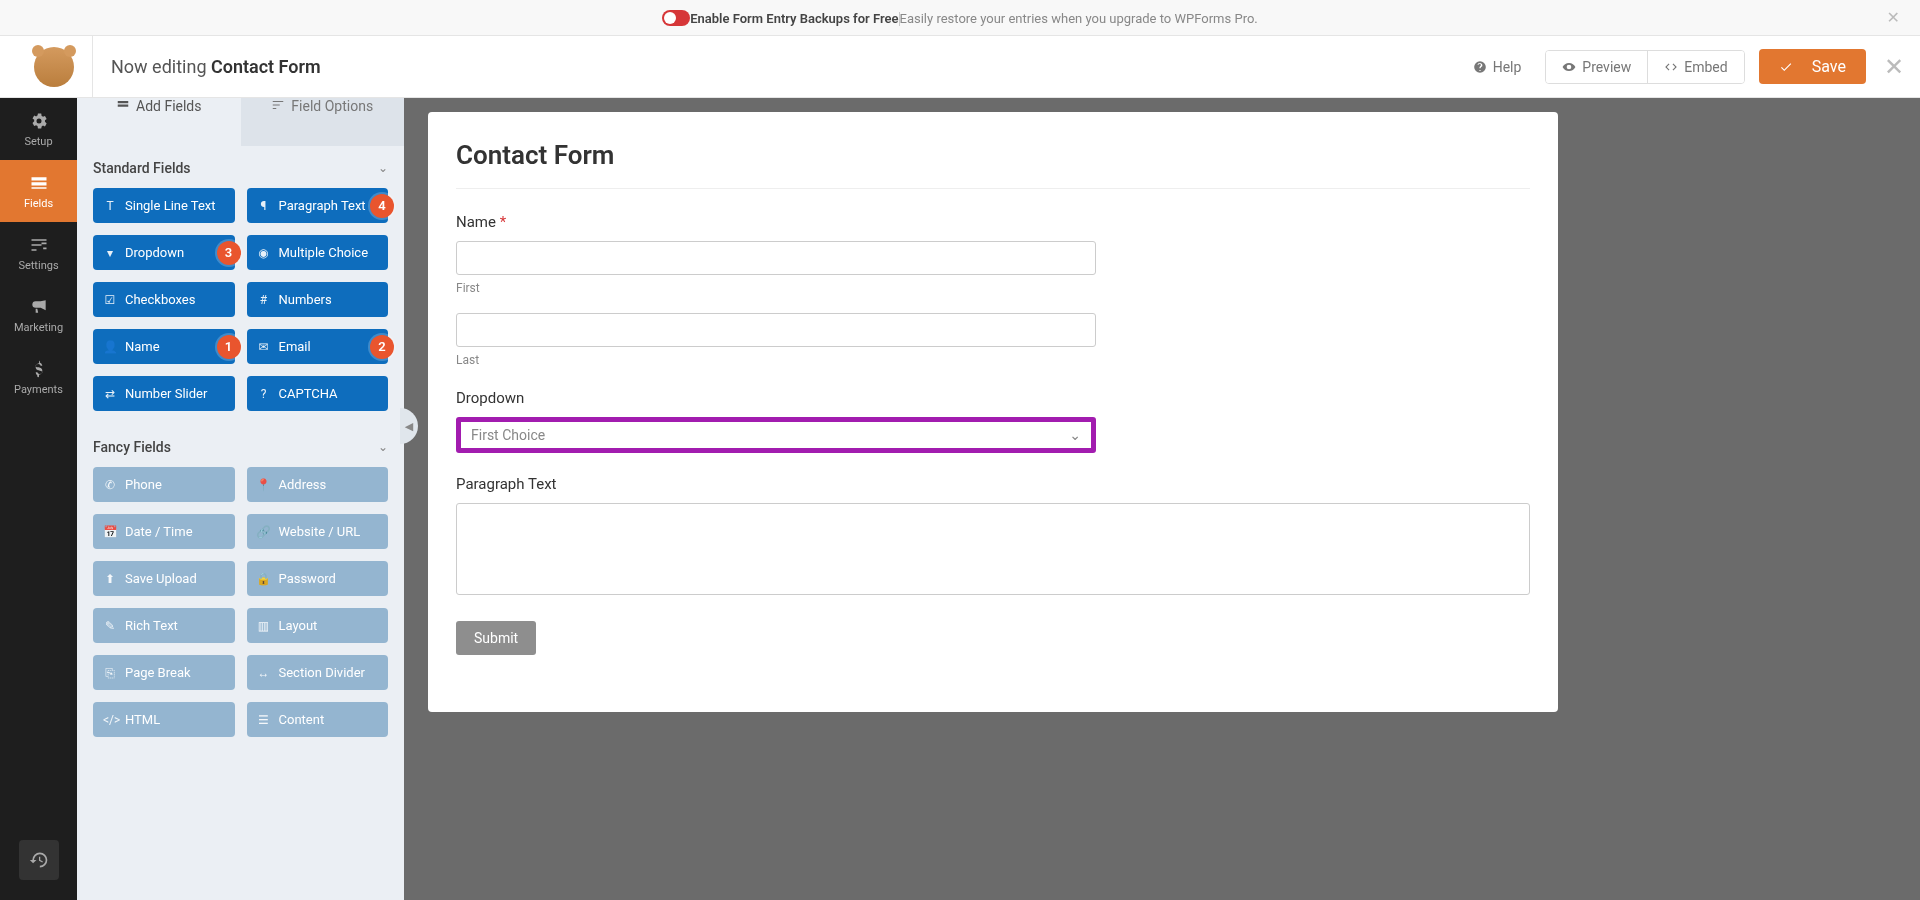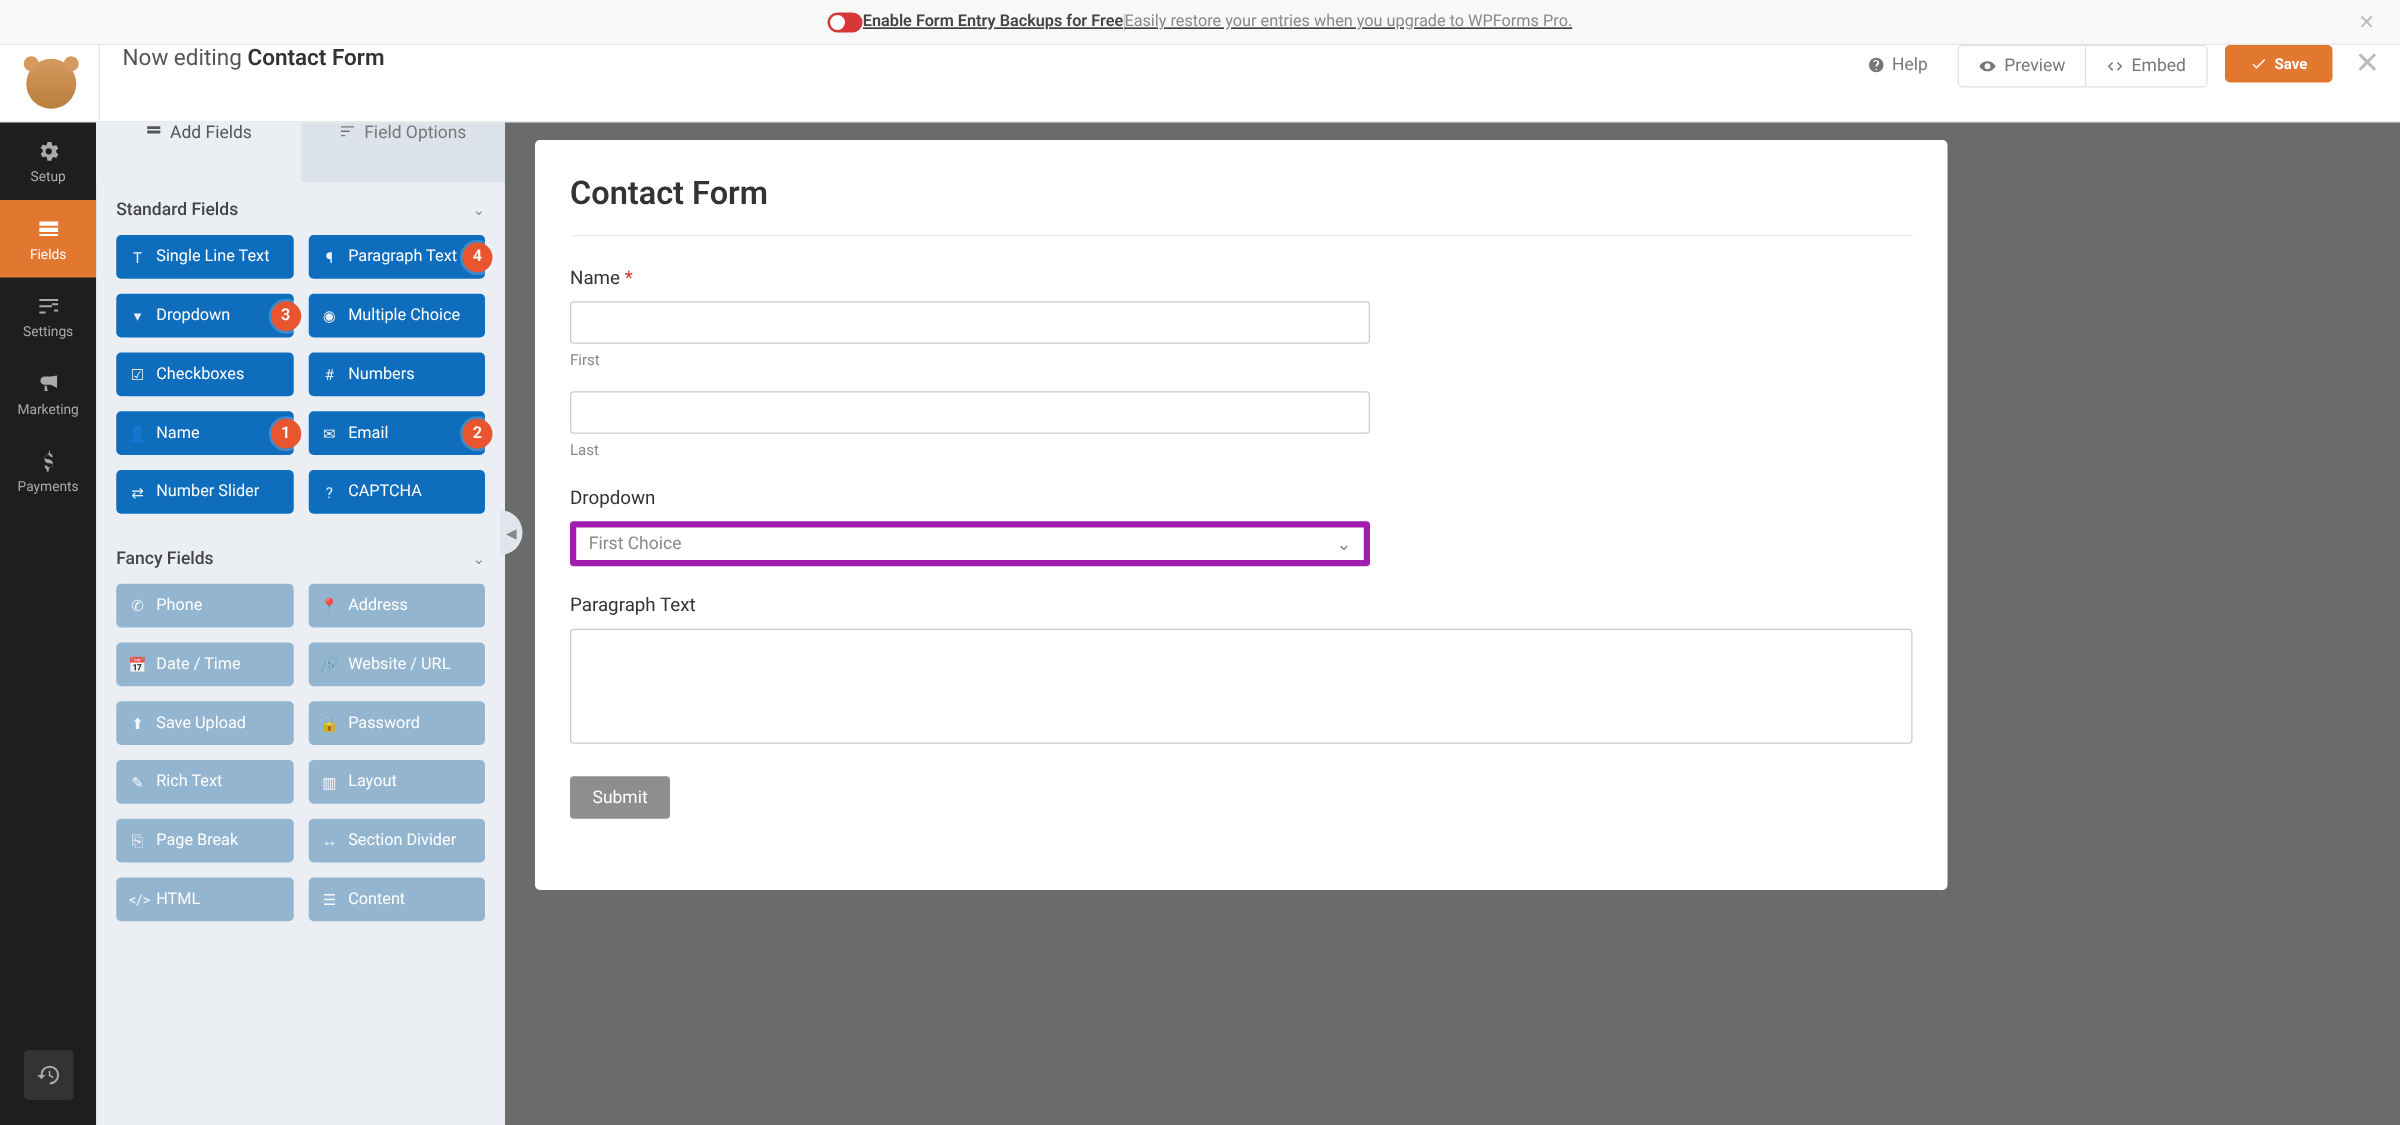--- a/index.html
+++ b/index.html
@@ -1,39 +1,39 @@
 <!DOCTYPE html>
 <html><head>
 <meta charset="utf-8">
 <style>
 * { box-sizing: border-box; margin: 0; padding: 0; font-family: -apple-system, BlinkMacSystemFont, "Segoe UI", Roboto, Helvetica, Arial, sans-serif; }
 body { background: #f0f0f0; width: 1920px; height: 900px; overflow: hidden; }
 
 .topbar { background: #f8f8f8; height: 36px; display: flex; align-items: center; justify-content: center; position: relative; border-bottom: 1px solid #e5e5e5; }
-.topbar-inner { display: flex; align-items: center; gap: 0; text-decoration: underline; }
+.topbar-inner { display: flex; align-items: flex-end; gap: 0; }
 .toggle { width: 28px; height: 16px; border-radius: 8px; background: #d63638; position: relative; cursor: pointer; }
 .toggle::after { content:""; width:12px; height:12px; background:#fff; border-radius:50%; position:absolute; top:2px; left:2px; }
 .tb-bold { color:#444; font-weight:600; font-size:13px; }
 .tb-sep { width:1px; height:14px; background:#ccc; }
 .tb-light { color:#888; font-size:13px; }
 .tb-close { position:absolute; right:20px; color:#bbb; font-size:16px; cursor:pointer; }
 
-.header { background:#fff; height:62px; display:flex; align-items:flex-start; padding:0 16px 0 3px; border-bottom:1px solid #e5e5e5; }
+.header { background:#fff; height:62px; display:flex; align-items:center; padding:0 16px 0 16px; border-bottom:1px solid #e5e5e5; }
 .logo { width:77px; height:62px; display:flex; align-items:center; justify-content:center; border-right:1px solid #e5e5e5; }
 .bear { width:40px; height:40px; border-radius:50%; background:linear-gradient(#d49a5e,#ba7e3d); position:relative; }
 .bear::before, .bear::after { content:""; position:absolute; width:12px; height:12px; border-radius:50%; background:#d49a5e; top:-2px; }
 .bear::before { left:-2px; } .bear::after { right:-2px; }
 .edit-title { margin-left:18px; font-size:18px; color:#555; }
 .edit-title b { color:#333; font-weight:600; }
 .header-spacer { flex:1; }
 .hdr-link { display:flex; align-items:center; gap:6px; color:#777; font-size:14px; padding:8px 14px; cursor:pointer; }
 .hdr-btn-group { display:flex; border:1px solid #ddd; border-radius:4px; overflow:hidden; margin-left:10px; }
 .hdr-btn { display:flex; align-items:center; gap:6px; color:#777; font-size:14px; padding:8px 16px; background:#fff; cursor:pointer; }
 .hdr-btn + .hdr-btn { border-left:1px solid #ddd; }
-.save-btn { display:flex; align-items:center; gap:6px; background:#e27730; color:#fff; font-size:12px; padding:8px 20px; border-radius:4px; margin-left:14px; cursor:pointer; font-weight:700; }
+.save-btn { display:flex; align-items:center; gap:19px; background:#e27730; color:#fff; font-size:16px; padding:8px 20px; border-radius:4px; margin-left:14px; cursor:pointer; font-weight:400; }
 .hdr-close { color:#bbb; font-size:24px; margin-left:18px; cursor:pointer; }
 
 .main { display:flex; height:802px; }
 
 .nav { width:77px; background:#1e1e1e; display:flex; flex-direction:column; position:relative; }
 .nav-item { display:flex; flex-direction:column; align-items:center; justify-content:center; height:62px; color:#aaa; font-size:11px; gap:4px; cursor:pointer; }
 .nav-item.active { background:#e27730; color:#fff; }
 .nav-bottom { position:absolute; bottom:20px; left:0; right:0; display:flex; justify-content:center; }
 .revision-btn { width:40px; height:40px; border-radius:4px; background:#333; color:#aaa; display:flex; align-items:center; justify-content:center; font-size:18px; cursor:pointer; }
 

